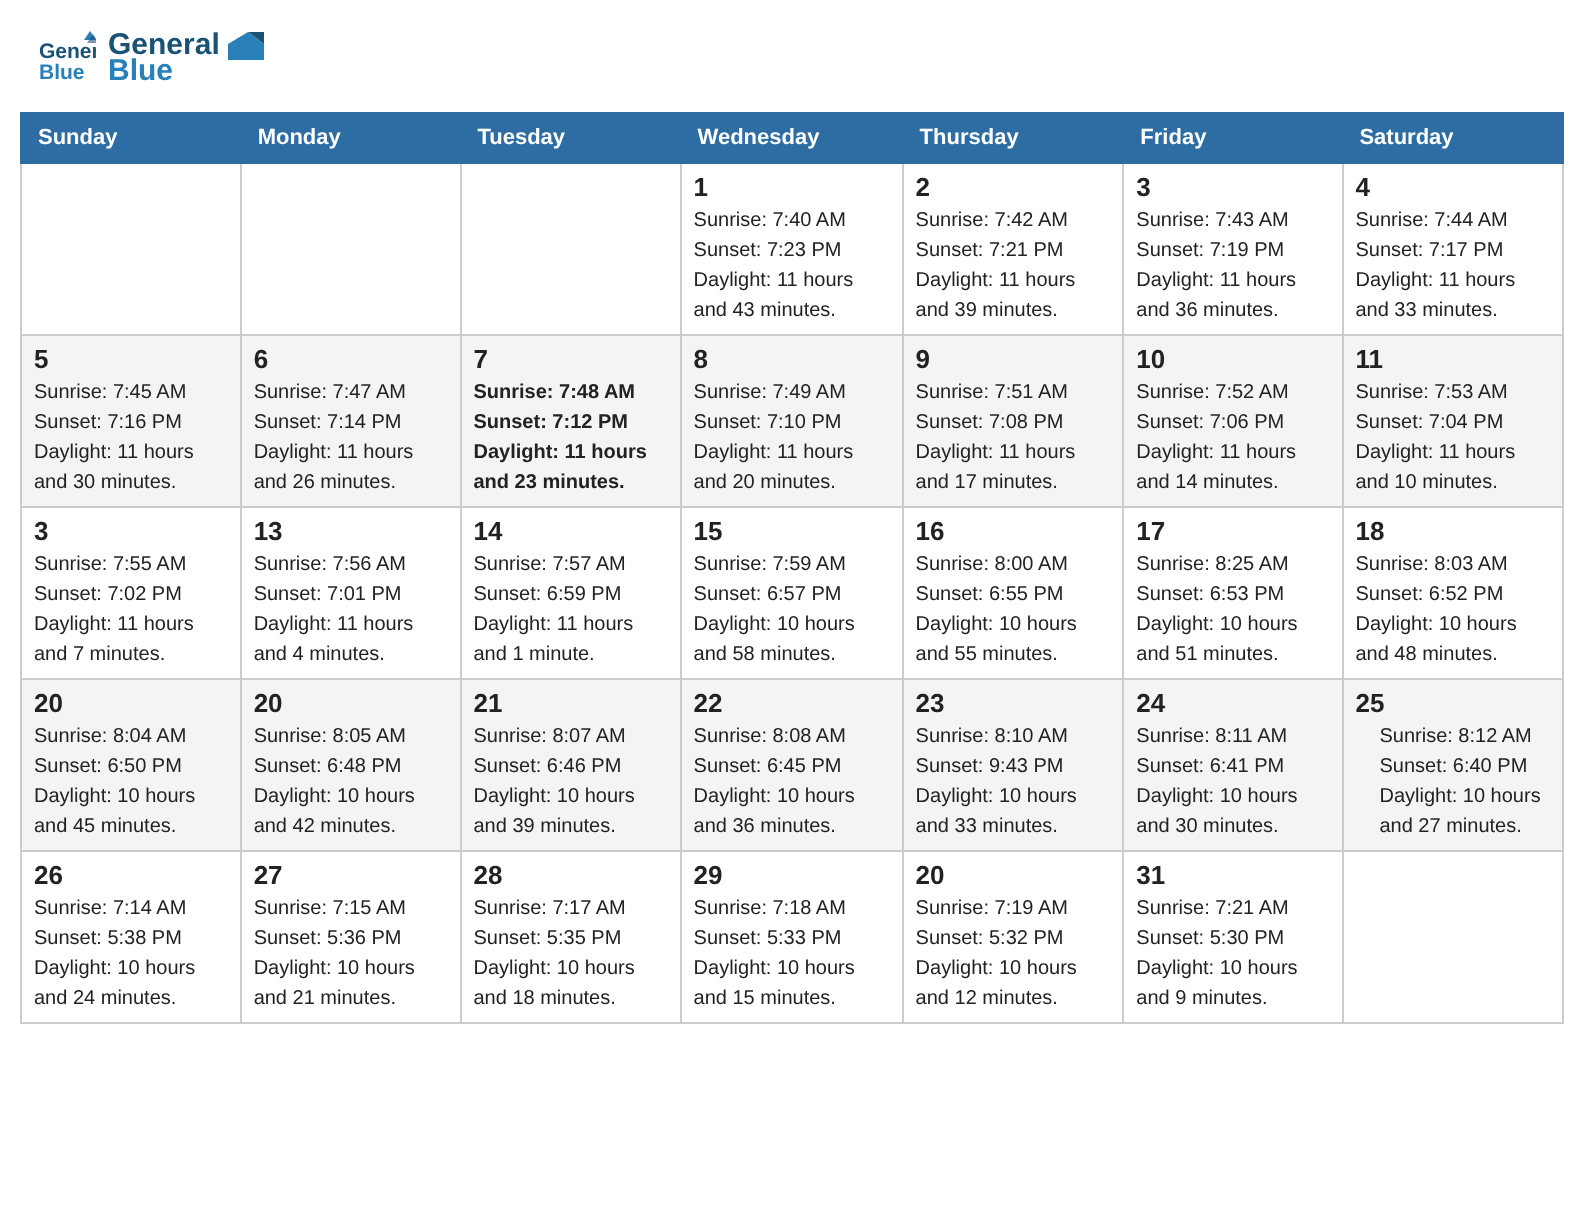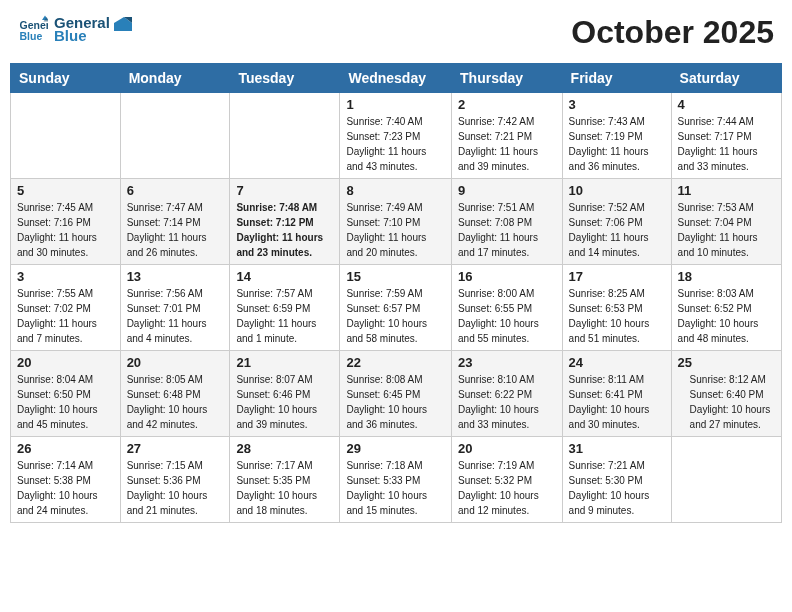--- a/index.html
+++ b/index.html
@@ -41,21 +41,21 @@
     .calendar {
       width: 100%;
       border-collapse: collapse;
       border: 1px solid #ccc;
     }
     .calendar th {
       background-color: #2e6da4;
       color: #fff;
       text-align: left;
       padding: 6px 8px;
-      font-size: 14px;
+      font-size: 11px;
       border: 1px solid #2e6da4;
     }
     .calendar td {
       vertical-align: top;
       padding: 4px 6px;
       border: 1px solid #ccc;
       width: 113px;
       min-height: 80px;
       font-size: 10.5px;
       color: #222;
@@ -96,21 +96,20 @@
           <svg style="display:inline;vertical-align:middle;" width="18" height="14" viewBox="0 0 18 14">
             <polygon points="0,14 18,14 18,6 10,0 0,6" fill="#2980b9"></polygon>
             <polygon points="10,0 18,6 18,0" fill="#1a5276"></polygon>
           </svg>
         </span>
         <span style="font-size:15px;font-weight:bold;color:#2980b9;margin-top:-4px;">Blue</span>
       </div>
     </div>
   </div>
   <div class="title-section">
-    <div class="month-title">October 2025</div>
   </div>
 </div>
 
 <table class="calendar">
   <thead>
     <tr>
     <th>Sunday</th>
         <th>Monday</th>
         <th>Tuesday</th>
         <th>Wednesday</th>
@@ -280,21 +279,21 @@
         <td>
           <span class="day-num">22</span>
           <div class="day-info" style="white-space: pre-line;">Sunrise: 8:08 AM
 Sunset: 6:45 PM
 Daylight: 10 hours
 and 36 minutes.</div>
         </td>
         <td>
           <span class="day-num">23</span>
           <div class="day-info" style="white-space: pre-line;">Sunrise: 8:10 AM
-Sunset: 6:22 PM
+Sunset: 9:43 PM
 Daylight: 10 hours
 and 33 minutes.</div>
         </td>
         <td>
           <span class="day-num">24</span>
           <div class="day-info" style="white-space: pre-line;">Sunrise: 8:11 AM
 Sunset: 6:41 PM
 Daylight: 10 hours
 and 30 minutes.</div>
         </td>

